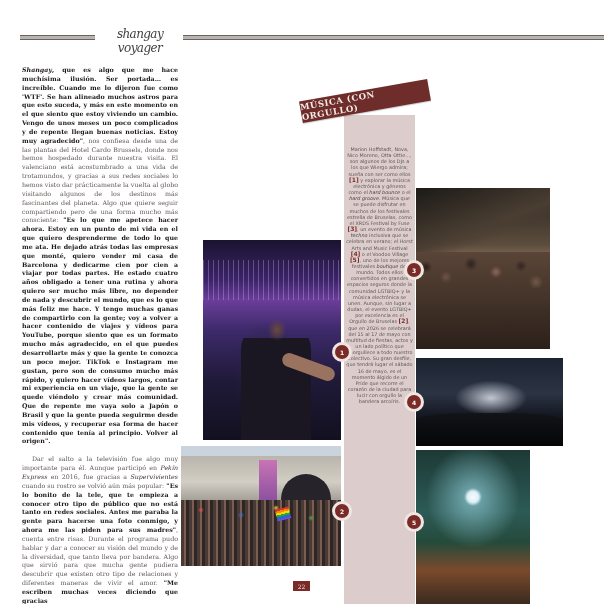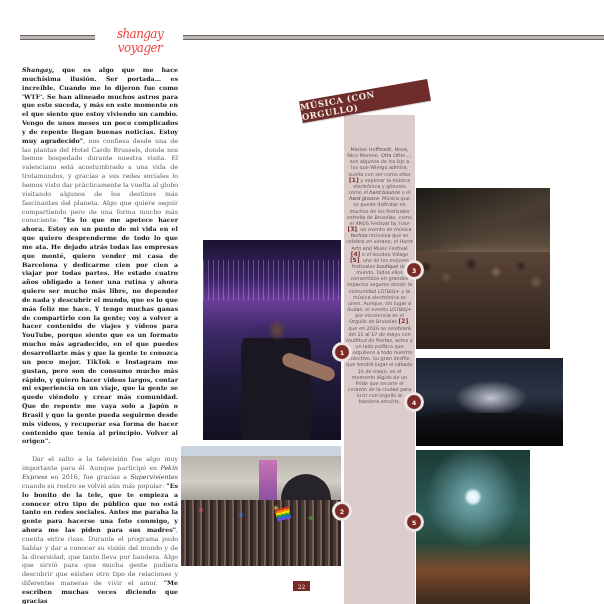--- a/index.html
+++ b/index.html
@@ -10,21 +10,21 @@
   .header-line {
     position: absolute; top: 35px; height: 3px;
     border-top: 1px solid #6a6461; border-bottom: 1px solid #6a6461;
     background: #b9b4b1;
   }
   .header-line.left { left: 20px; width: 75px; }
   .header-line.right { left: 183px; width: 421px; }
   .masthead {
     position: absolute; left: 99px; top: 27px; width: 82px; text-align: center;
     font-family: "DejaVu Serif", serif; font-style: italic; font-size: 12px;
-    color: #ef4444; letter-spacing: -0.6px;
+    color: #404040; letter-spacing: -0.6px;
   }
   .body-col {
     position: absolute; left: 22px; top: 66px; width: 156px;
     font-size: 6.3px; line-height: 8.85px; text-align: justify; color: #3a3331;
     hyphens: auto;
   }
   .body-col p { margin: 0; }
   .body-col p + p { text-indent: 10px; margin-top: 9px; }
   .body-col b { color: #1e1a19; font-weight: bold; }
   .body-col i { font-style: italic; }

